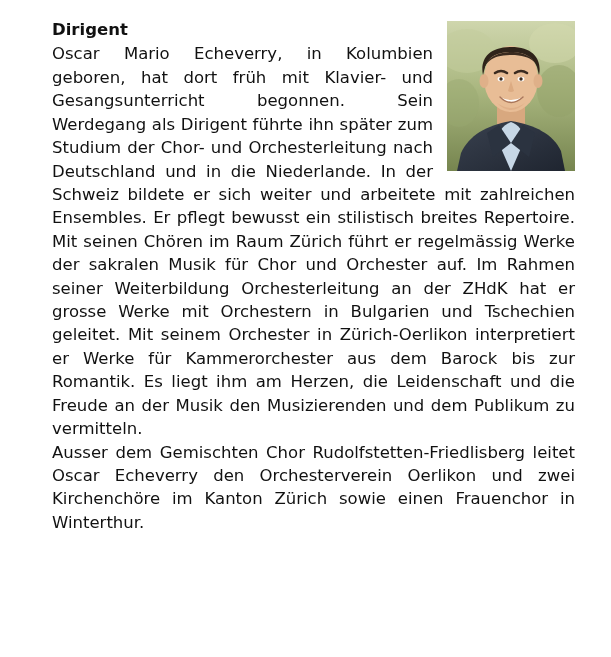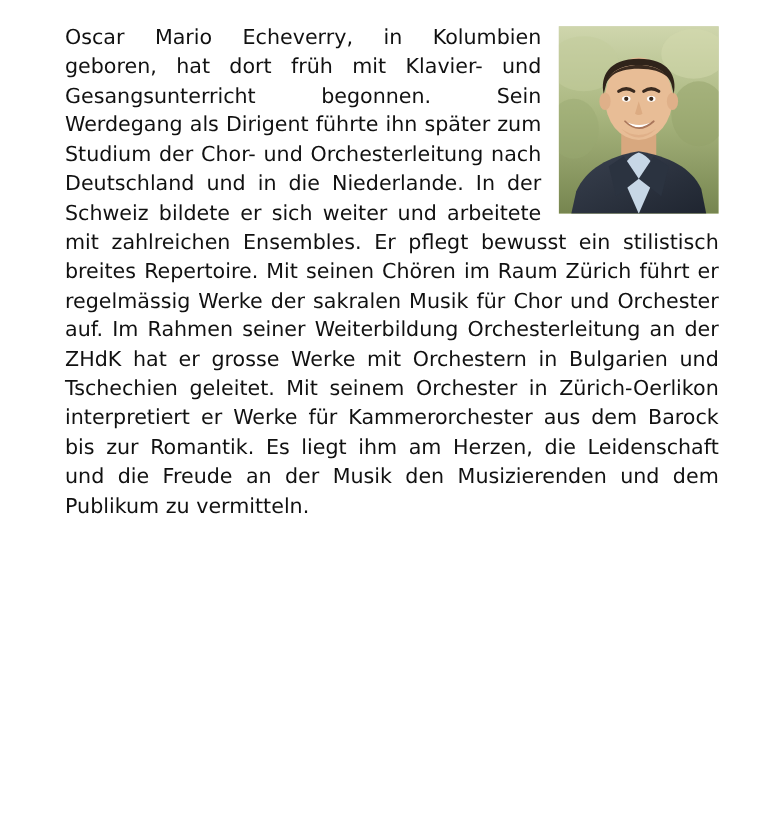--- a/index.html
+++ b/index.html
@@ -118,18 +118,20 @@
         <path d="M64 60 L61 70 Q64 72, 67 70 Z" fill="#dcab82"></path>
 
         <path d="M53 76 Q64 86, 76 76 Q64 82, 53 76 Z" fill="#ffffff"></path>
         <path d="M53 76 Q64 87, 76 76" stroke="#a9765a" stroke-width="1.4" fill="none" stroke-linecap="round"></path>
 
         <path d="M50 82 Q64 92, 78 82 Q64 96, 50 82 Z" fill="#d7a47c" opacity="0.5"></path>
       </g>
     </svg>
   </div>
 
+  <div class="bio-title">Dirigent</div>
 
   <div class="bio-body clearfix">
     <p class="para-1"><strong>Oscar Mario Echeverry</strong><span>, in Kolumbien geboren, hat dort früh mit Klavier- und Gesangsunterricht begonnen. Sein Werdegang als Dirigent führte ihn später zum Studium der Chor- und Orchesterleitung nach Deutschland und in die Niederlande. In der Schweiz bildete er sich weiter und arbeitete mit zahlreichen Ensembles. Er pflegt bewusst ein stilistisch breites Repertoire. Mit seinen Chören im Raum Zürich führt er regelmässig Werke der sakralen Musik für Chor und Orchester auf. Im Rahmen seiner Weiterbildung Orchesterleitung an der ZHdK hat er grosse Werke mit Orchestern in Bulgarien und Tschechien geleitet. Mit seinem Orchester in Zürich-Oerlikon interpretiert er Werke für Kammerorchester aus dem Barock bis zur Romantik. Es liegt ihm am Herzen, die Leidenschaft und die Freude an der Musik den Musizierenden und dem Publikum zu vermitteln.</span></p>
+    <p class="para-2">Ausser dem Gemischten Chor Rudolfstetten-Friedlisberg leitet Oscar Echeverry den Orchesterverein Oerlikon und zwei Kirchenchöre im Kanton Zürich sowie einen Frauenchor in Winterthur.</p>
   </div>
 
 </div>
 
 </body></html>

